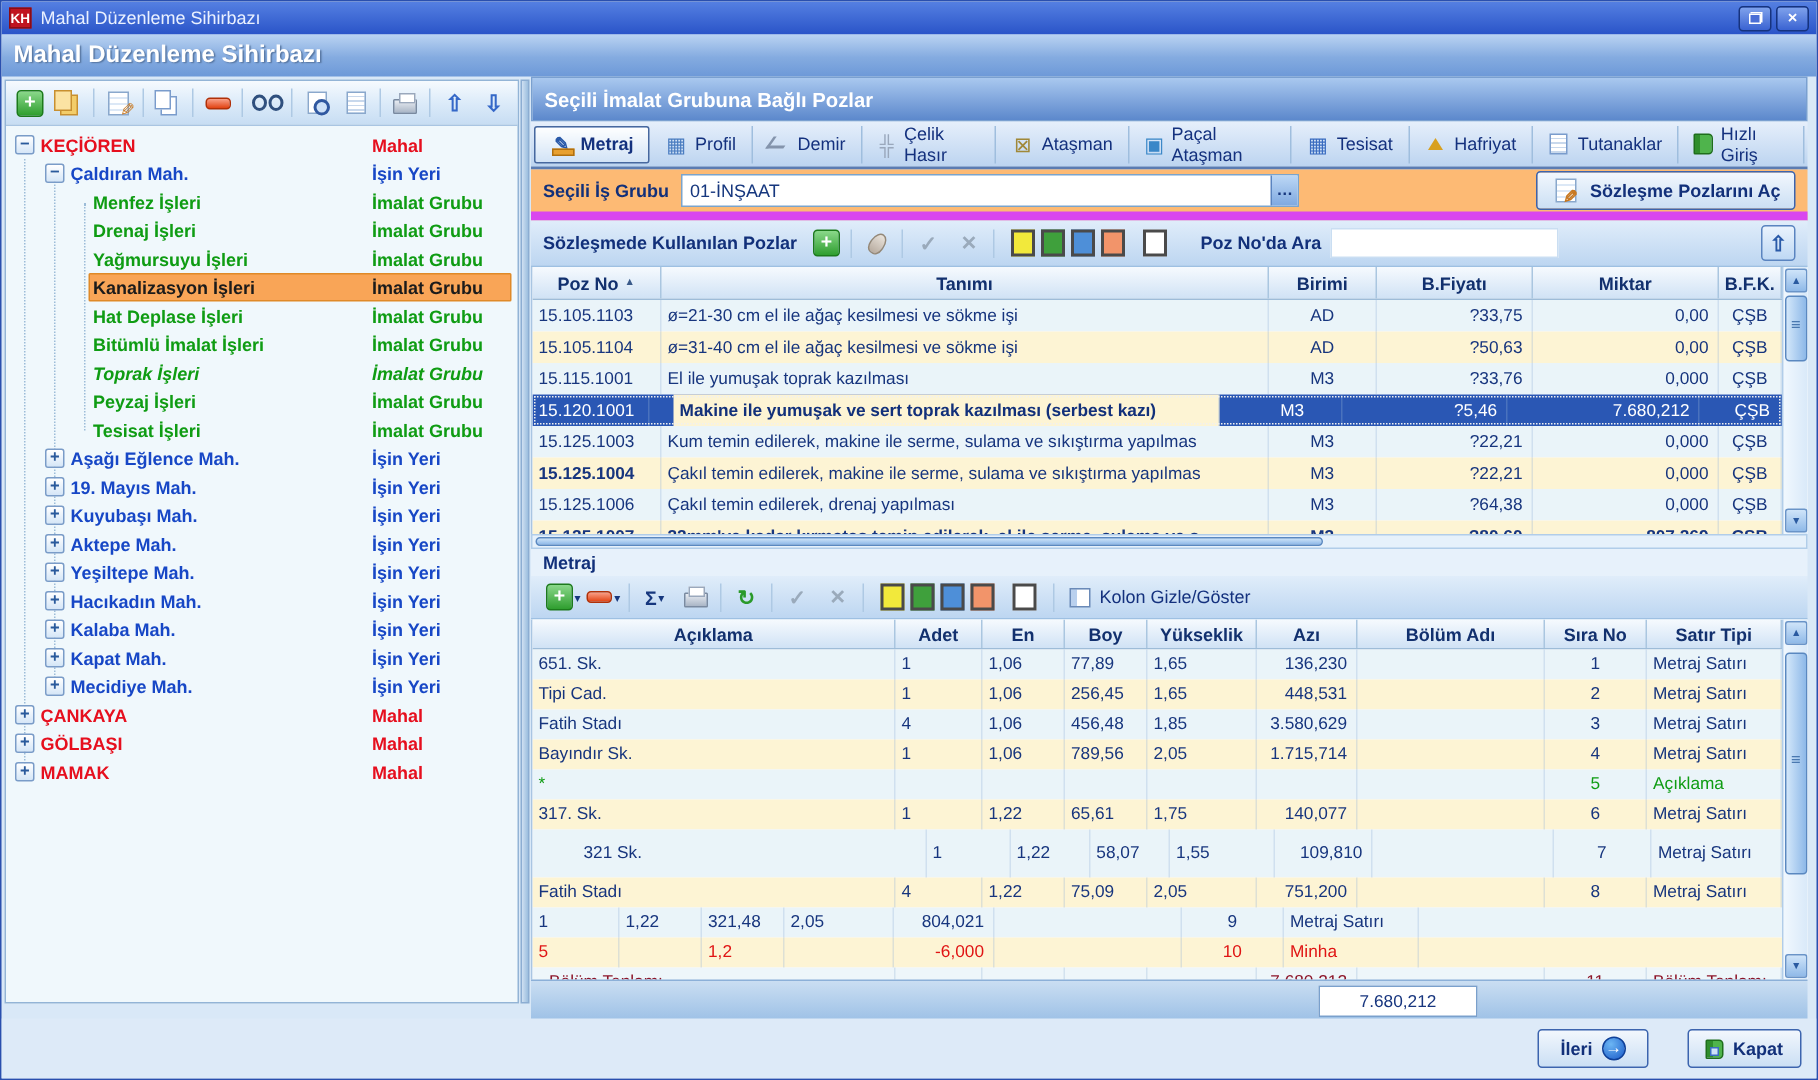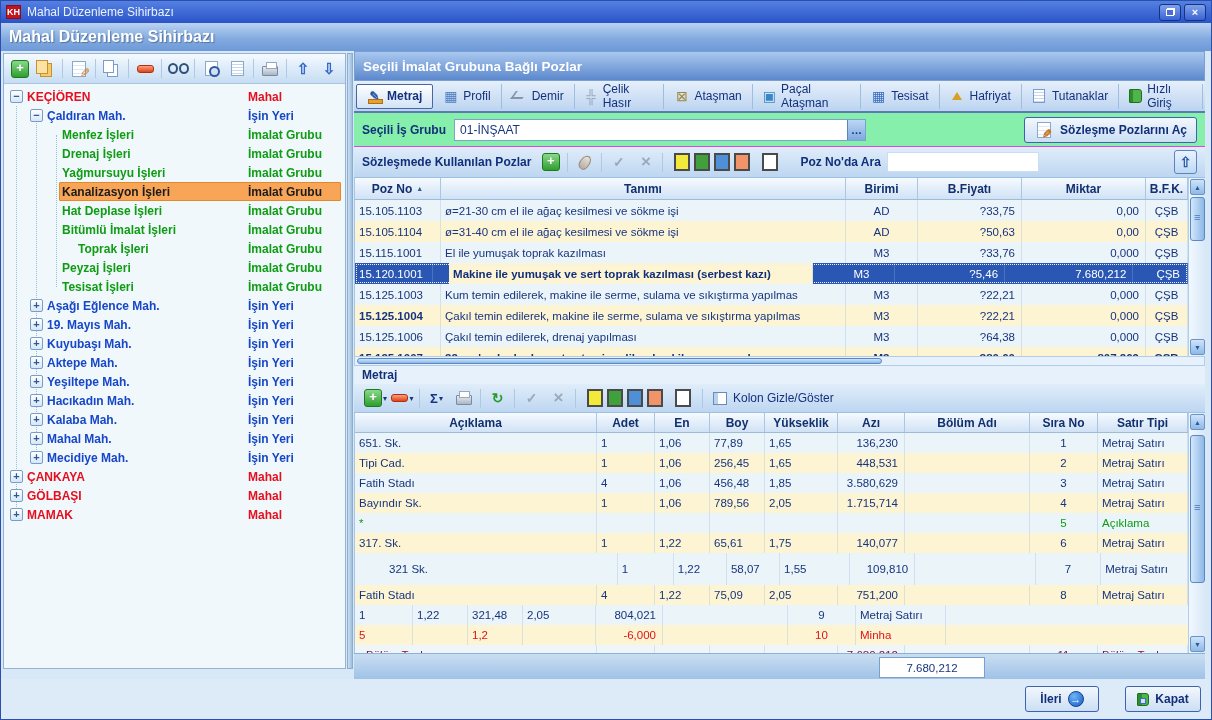--- a/index.html
+++ b/index.html
@@ -39,21 +39,21 @@
   .splitter { position:absolute; left:346px; top:2px; width:6px; height:616px; background:linear-gradient(90deg,#cfe0f2,#9bbede); border:1px solid #8cadd2; }
 
   
   .right-panel { position:absolute; left:353px; top:0; width:851px; height:630px; }
   .rp-header { height:30px; background:linear-gradient(#a9c8ef,#5c88cc); border:1px solid #7aa0d0; color:#fff; font-weight:bold; font-size:13.5px; display:flex; align-items:center; padding:0 8px; }
   .tabbar { height:32px; background:linear-gradient(#e6effb,#bcd4f0); border-bottom:2px solid #5b7cb2; display:flex; align-items:center; padding:0 2px; }
   .tab { height:25px; display:flex; align-items:center; gap:5px; padding:0 10px; font-size:12px; color:#14317e; border-right:1px solid #9fbede; cursor:default; }
   .tab.selected { background:linear-gradient(#feffff,#d2e3f6); border:1px solid #47689f; border-radius:2px; font-weight:bold; }
   .ti { width:15px; height:15px; display:inline-flex; align-items:center; justify-content:center; position:relative; }
 
-  .isgrubu-row { height:34px; background:#86efac; display:flex; align-items:center; padding:0 8px; border-bottom:1px solid #d946ef; }
+  .isgrubu-row { height:34px; background:#fdba74; display:flex; align-items:center; padding:0 8px; border-bottom:6px solid #d946ef; }
   .field-label { font-weight:bold; color:#12307a; font-size:12px; }
   .combo { margin-left:8px; width:412px; height:22px; background:#fff; border:1px solid #7aa4cc; display:flex; align-items:center; }
   .combo-value { flex:1; padding:0 5px; font-size:12px; color:#16377e; }
   .combo-btn { width:18px; height:20px; background:linear-gradient(#bcd7f5,#7fa9e0); border-left:1px solid #5a84c0; color:#16377e; font-weight:bold; font-size:11px; display:flex; align-items:center; justify-content:center; }
   .btn { height:26px; display:inline-flex; align-items:center; gap:6px; padding:0 9px; background:linear-gradient(#f2f7fd,#cbdff4); border:1px solid #3c64ae; border-radius:3px; font-size:12px; color:#12307a; font-weight:bold; }
 
   .poz-toolbar, .met-toolbar { background:linear-gradient(#e0edfa,#bdd6f1); border-bottom:1px solid #9ec0e2; display:flex; align-items:center; padding:0 8px; }
   .poz-toolbar { height:31px; }
   .met-toolbar { height:29px; }
   .swatch { width:16px; height:18px; border:2px solid #4a4a4a; margin:0 2px; }
@@ -207,21 +207,21 @@
             <span class="tree-type c-green">İmalat Grubu</span>
           </div>
           <div class="tree-row" style="padding-left: 58px;">
             <span class="tree-label c-green">Hat Deplase İşleri</span>
             <span class="tree-type c-green">İmalat Grubu</span>
           </div>
           <div class="tree-row" style="padding-left: 58px;">
             <span class="tree-label c-green">Bitümlü İmalat İşleri</span>
             <span class="tree-type c-green">İmalat Grubu</span>
           </div>
-          <div class="tree-row" style="padding-left: 74px;">
+          <div class="tree-row" style="padding-left: 58px; font-style: italic;">
             <span class="tree-label c-green">Toprak İşleri</span>
             <span class="tree-type c-green">İmalat Grubu</span>
           </div>
           <div class="tree-row" style="padding-left: 58px;">
             <span class="tree-label c-green">Peyzaj İşleri</span>
             <span class="tree-type c-green">İmalat Grubu</span>
           </div>
           <div class="tree-row" style="padding-left: 58px;">
             <span class="tree-label c-green">Tesisat İşleri</span>
             <span class="tree-type c-green">İmalat Grubu</span>
@@ -256,21 +256,21 @@
             <span class="tree-label c-blue">Hacıkadın Mah.</span>
             <span class="tree-type c-blue">İşin Yeri</span>
           </div>
           <div class="tree-row" style="padding-left: 26px;">
             <span class="exp">+</span>
             <span class="tree-label c-blue">Kalaba Mah.</span>
             <span class="tree-type c-blue">İşin Yeri</span>
           </div>
           <div class="tree-row" style="padding-left: 26px;">
             <span class="exp">+</span>
-            <span class="tree-label c-blue">Mahal Mah.</span>
+            <span class="tree-label c-blue">Kapat Mah.</span>
             <span class="tree-type c-blue">İşin Yeri</span>
           </div>
           <div class="tree-row" style="padding-left: 26px;">
             <span class="exp">+</span>
             <span class="tree-label c-blue">Mecidiye Mah.</span>
             <span class="tree-type c-blue">İşin Yeri</span>
           </div>
           <div class="tree-row" style="padding-left: 6px;">
             <span class="exp">+</span>
             <span class="tree-label c-red">ÇANKAYA</span>

